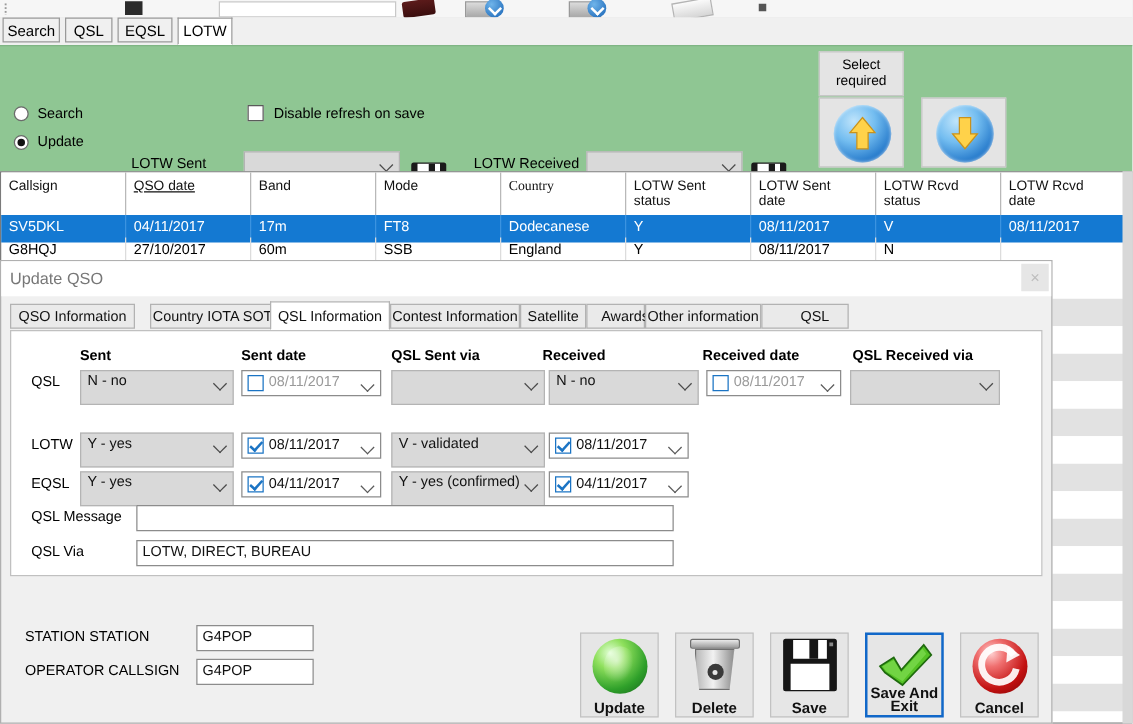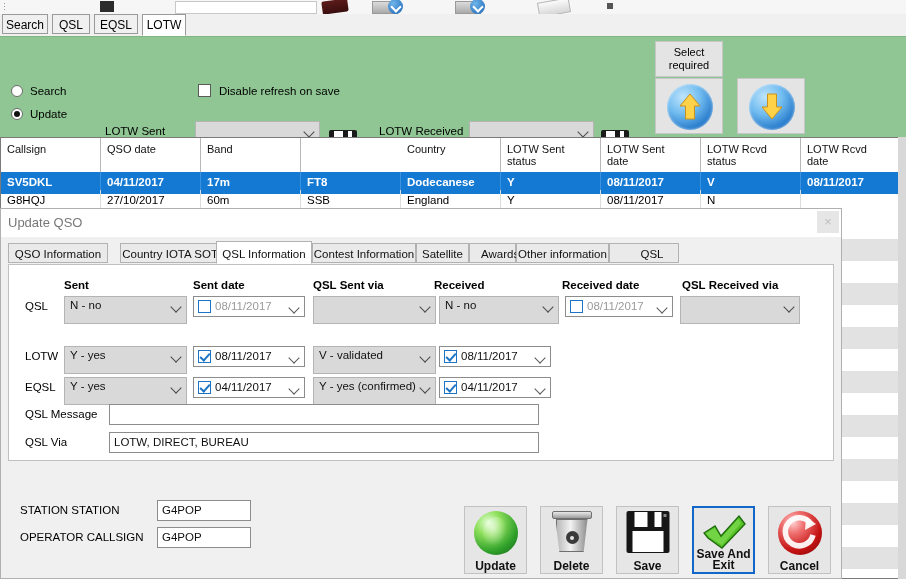--- a/index.html
+++ b/index.html
@@ -48,21 +48,21 @@
      box-shadow:inset 0 0 3px rgba(255,255,255,.8);}
   .bigarrow .ar{position:absolute;left:12px;top:9px;width:22px;height:28px;}
 
   
   #grid{position:absolute;left:0;top:137px;width:906px;height:442px;background:#fff;border:1px solid #7a7a7a;box-sizing:border-box;}
   #grid .hrow{position:absolute;left:0;top:0;height:34px;width:904px;background:#fff;border-bottom:1px solid #b8b8b8;}
   #grid .hcell{position:absolute;top:0;height:34px;border-right:1px solid #b8b8b8;box-sizing:border-box;padding:5px 0 0 6px;font-size:11px;line-height:12px;color:#111;}
   #grid .drow{position:absolute;left:0;height:22px;width:904px;}
   #grid .dcell{position:absolute;top:0;height:22px;box-sizing:border-box;padding:4px 0 0 6px;font-size:11.5px;white-space:nowrap;overflow:hidden;}
   #grid .drow.sel{background:#1479d2;color:#fff;}
-  #grid .drow.sel .dcell{border-right:1px solid #3b93e0;font-weight:bold;}
+  #grid .drow.sel .dcell{border-right:1px solid #3b93e0;}
   #grid .drow.plain .dcell{border-right:1px solid #dcdcdc;}
   #grid .zrow{position:absolute;left:0;width:904px;height:22px;}
   #grid .zrow.alt{background:#e2e2e2;}
   #grid .zrow.wht{background:#fff;}
   #grid .ztxt{position:absolute;font-size:11.5px;color:#111;}
   #rightscroll{position:absolute;right:0;top:137px;width:8px;height:442px;background:#d8d8d8;}
 
   
   #dialog{position:absolute;left:0;top:208px;width:842px;height:371px;background:#f0f0f0;border:1px solid #b0b0b0;box-sizing:border-box;}
   #dlgtitle{position:absolute;left:0;top:0;width:840px;height:28px;background:#fff;}
@@ -235,23 +235,24 @@
   <div class="zrow alt" style="top:365px;"></div>
   <div class="zrow wht" style="top:387px;"></div>
   <div class="zrow alt" style="top:409px;"></div>
 
   <div class="ztxt" style="left:804px;top:172px;">2017</div>
   <div class="ztxt" style="left:804px;top:194px;">2017</div>
   <div class="ztxt" style="left:804px;top:216px;">2017</div>
 
   <div class="hrow">
     <div class="hcell" style="left:0px;width:100px;">Callsign</div>
-    <div class="hcell" style="left:100px;width:100px;">QSO date</div>
+    <div class="hcell" style="left:100px;width:100px;text-decoration:underline;">QSO date</div>
     <div class="hcell" style="left:200px;width:100px;">Band</div>
-    <div class="hcell" style="left:400px;width:100px;">Country</div>
+    <div class="hcell" style="left:300px;width:100px;">Mode</div>
+    <div class="hcell" style="left:400px;width:100px;font-family:Liberation Serif, serif;">Country</div>
     <div class="hcell" style="left:500px;width:100px;">
       <span>LOTW Sent</span><br>
       <span>status</span>
     </div>
     <div class="hcell" style="left:600px;width:100px;">
       <span>LOTW Sent</span><br>
       <span>date</span>
     </div>
     <div class="hcell" style="left:700px;width:100px;">
       <span>LOTW Rcvd</span><br>

